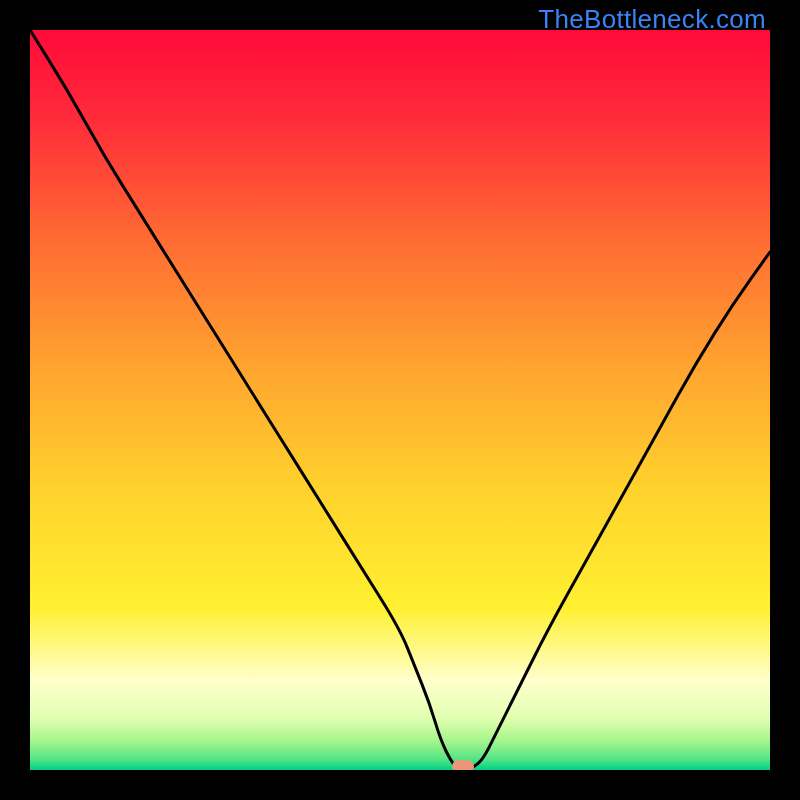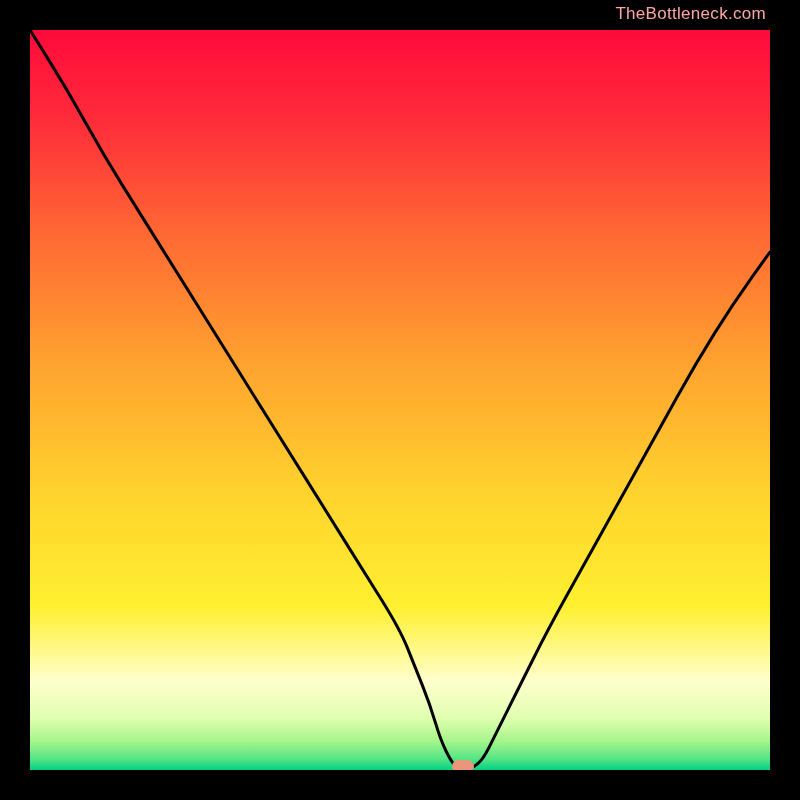--- a/index.html
+++ b/index.html
@@ -39,22 +39,22 @@
   .marker {
     position: absolute;
     background: #e9967a;
     border-radius: 8px;
   }
   .watermark {
     position: absolute;
     top: 4px;
     right: 34px;
     font-family: Arial, Helvetica, sans-serif;
-    font-size: 17px;
-    color: #fca5a5;
+    font-size: 26px;
+    color: #3b82f6;
     letter-spacing: 0.3px;
   }
 </style>
 </head>
 <body>
 
 <div class="frame">
   <div class="plot">
     <div class="gradient" id="grad" style="background: linear-gradient(rgb(255, 10, 58) 0%, rgb(255, 43, 58) 12%, rgb(255, 106, 51) 28%, rgb(255, 162, 47) 45%, rgb(255, 210, 45) 62%, rgb(255, 240, 48) 78%, rgb(255, 255, 204) 88%, rgb(224, 255, 176) 93%, rgb(168, 245, 140) 96%, rgb(85, 229, 133) 98.5%, rgb(0, 208, 132) 100%);"></div>
     <svg class="curve" id="curve-svg" viewBox="0 0 740 740" preserveAspectRatio="none">

